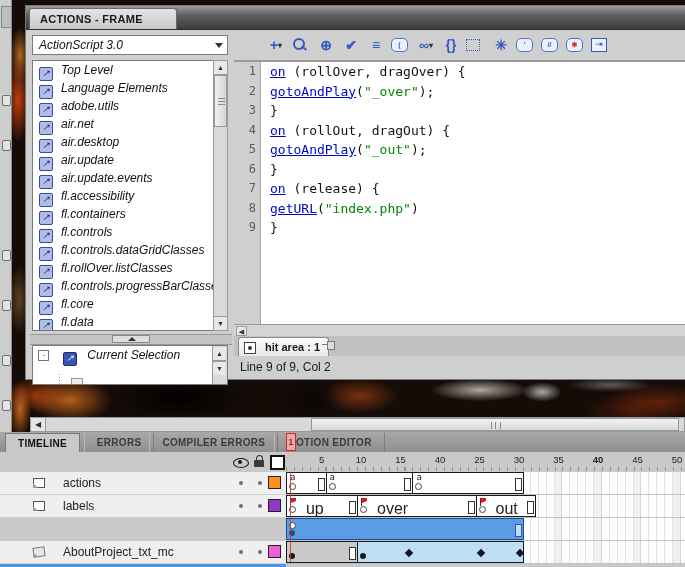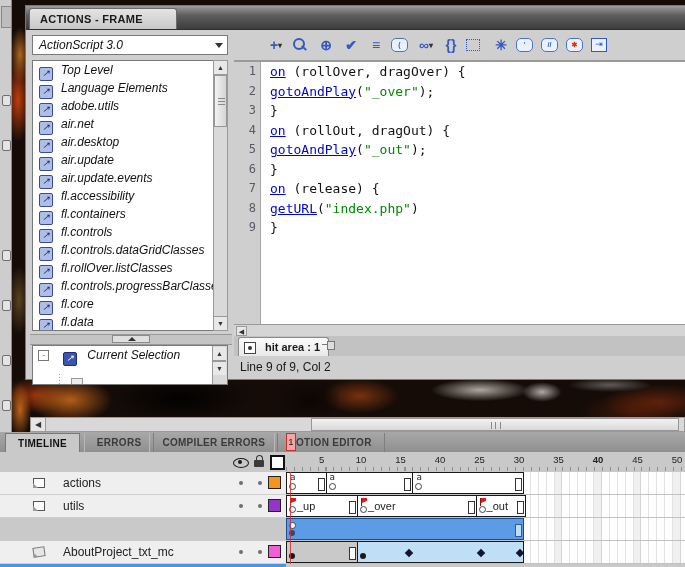--- a/index.html
+++ b/index.html
@@ -191,21 +191,21 @@
   .fspan.tween{background:#BFDFF7;}
   .fspan.selected{background:#5C9CE6;border-color:#1A4E8F;}
   .mk-a{position:absolute;left:3px;top:-1px;font-size:9px;color:#222;line-height:10px;
     font-family:"DejaVu Sans Mono",monospace;}
   .mk-circ{position:absolute;left:2px;bottom:3px;width:5px;height:5px;border:1px solid #444;
     border-radius:50%;background:#FFF;}
   .mk-circ.top{bottom:auto;top:3px;}
   .mk-flag{position:absolute;left:3px;top:2px;width:1px;height:8px;background:#8A1010;}
   .mk-flag::after{content:"";position:absolute;left:1px;top:0;width:0;height:0;
     border-top:3px solid #D42020;border-bottom:2px solid transparent;border-left:5px solid #D42020;}
-  .mk-label{position:absolute;left:10px;top:4px;font-size:11px;color:#222;white-space:nowrap;}
+  .mk-label{position:absolute;left:10px;top:4px;font-size:16px;color:#222;white-space:nowrap;}
   .mk-dot{position:absolute;left:2px;bottom:3px;width:6px;height:6px;background:#1A1A1A;border-radius:50%;}
   .fspan.selected .mk-dot{background:#274E77;}
   .endrect{position:absolute;right:1px;top:5px;width:5px;height:11px;background:#FFF;border:1px solid #333;}
   .fspan.selected .endrect{background:#BFDFF7;border-color:#2A5D9F;}
   .diamond{position:absolute;top:8px;width:6px;height:6px;background:#14142E;transform:rotate(45deg);}
 </style>
 </head>
 <body>
 
 <div id="screen">
@@ -383,39 +383,39 @@
             <div class="fspan plain" style="left: 126.4px; width: 111.6px;">
               <span class="mk-a">a</span>
               <span class="mk-circ"></span>
               <span class="endrect"></span>
             </div>
           </div>
         </div>
         <div class="tl-row" style="top: 23px;">
           <div class="row-name">
             <span class="layer-icon"></span>
-            <span class="layer-name">utils</span>
+            <span class="layer-name">labels</span>
             <span class="status-dot" style="left: 239px;"></span>
             <span class="status-dot" style="left: 258px;"></span>
             <span class="swatch" style="background: rgb(145, 54, 201);"></span>
           </div>
           <div class="row-frames">
             <div class="fspan plain" style="left: 0px; width: 72.1px;">
               <span class="mk-flag"></span>
               <span class="mk-circ"></span>
               <span class="mk-label">_up</span>
               <span class="endrect"></span>
             </div>
             <div class="fspan plain" style="left: 71.1px; width: 119.5px;">
               <span class="mk-flag"></span>
               <span class="mk-circ"></span>
               <span class="mk-label">_over</span>
               <span class="endrect"></span>
             </div>
-            <div class="fspan plain" style="left: 189.6px; width: 50px;">
+            <div class="fspan plain" style="left: 189.6px; width: 60px;">
               <span class="mk-flag"></span>
               <span class="mk-circ"></span>
               <span class="mk-label">_out</span>
               <span class="endrect"></span>
             </div>
           </div>
         </div>
         <div class="tl-row selected" style="top: 46px;">
           <div class="row-name">
             <span class="layer-icon"></span>

